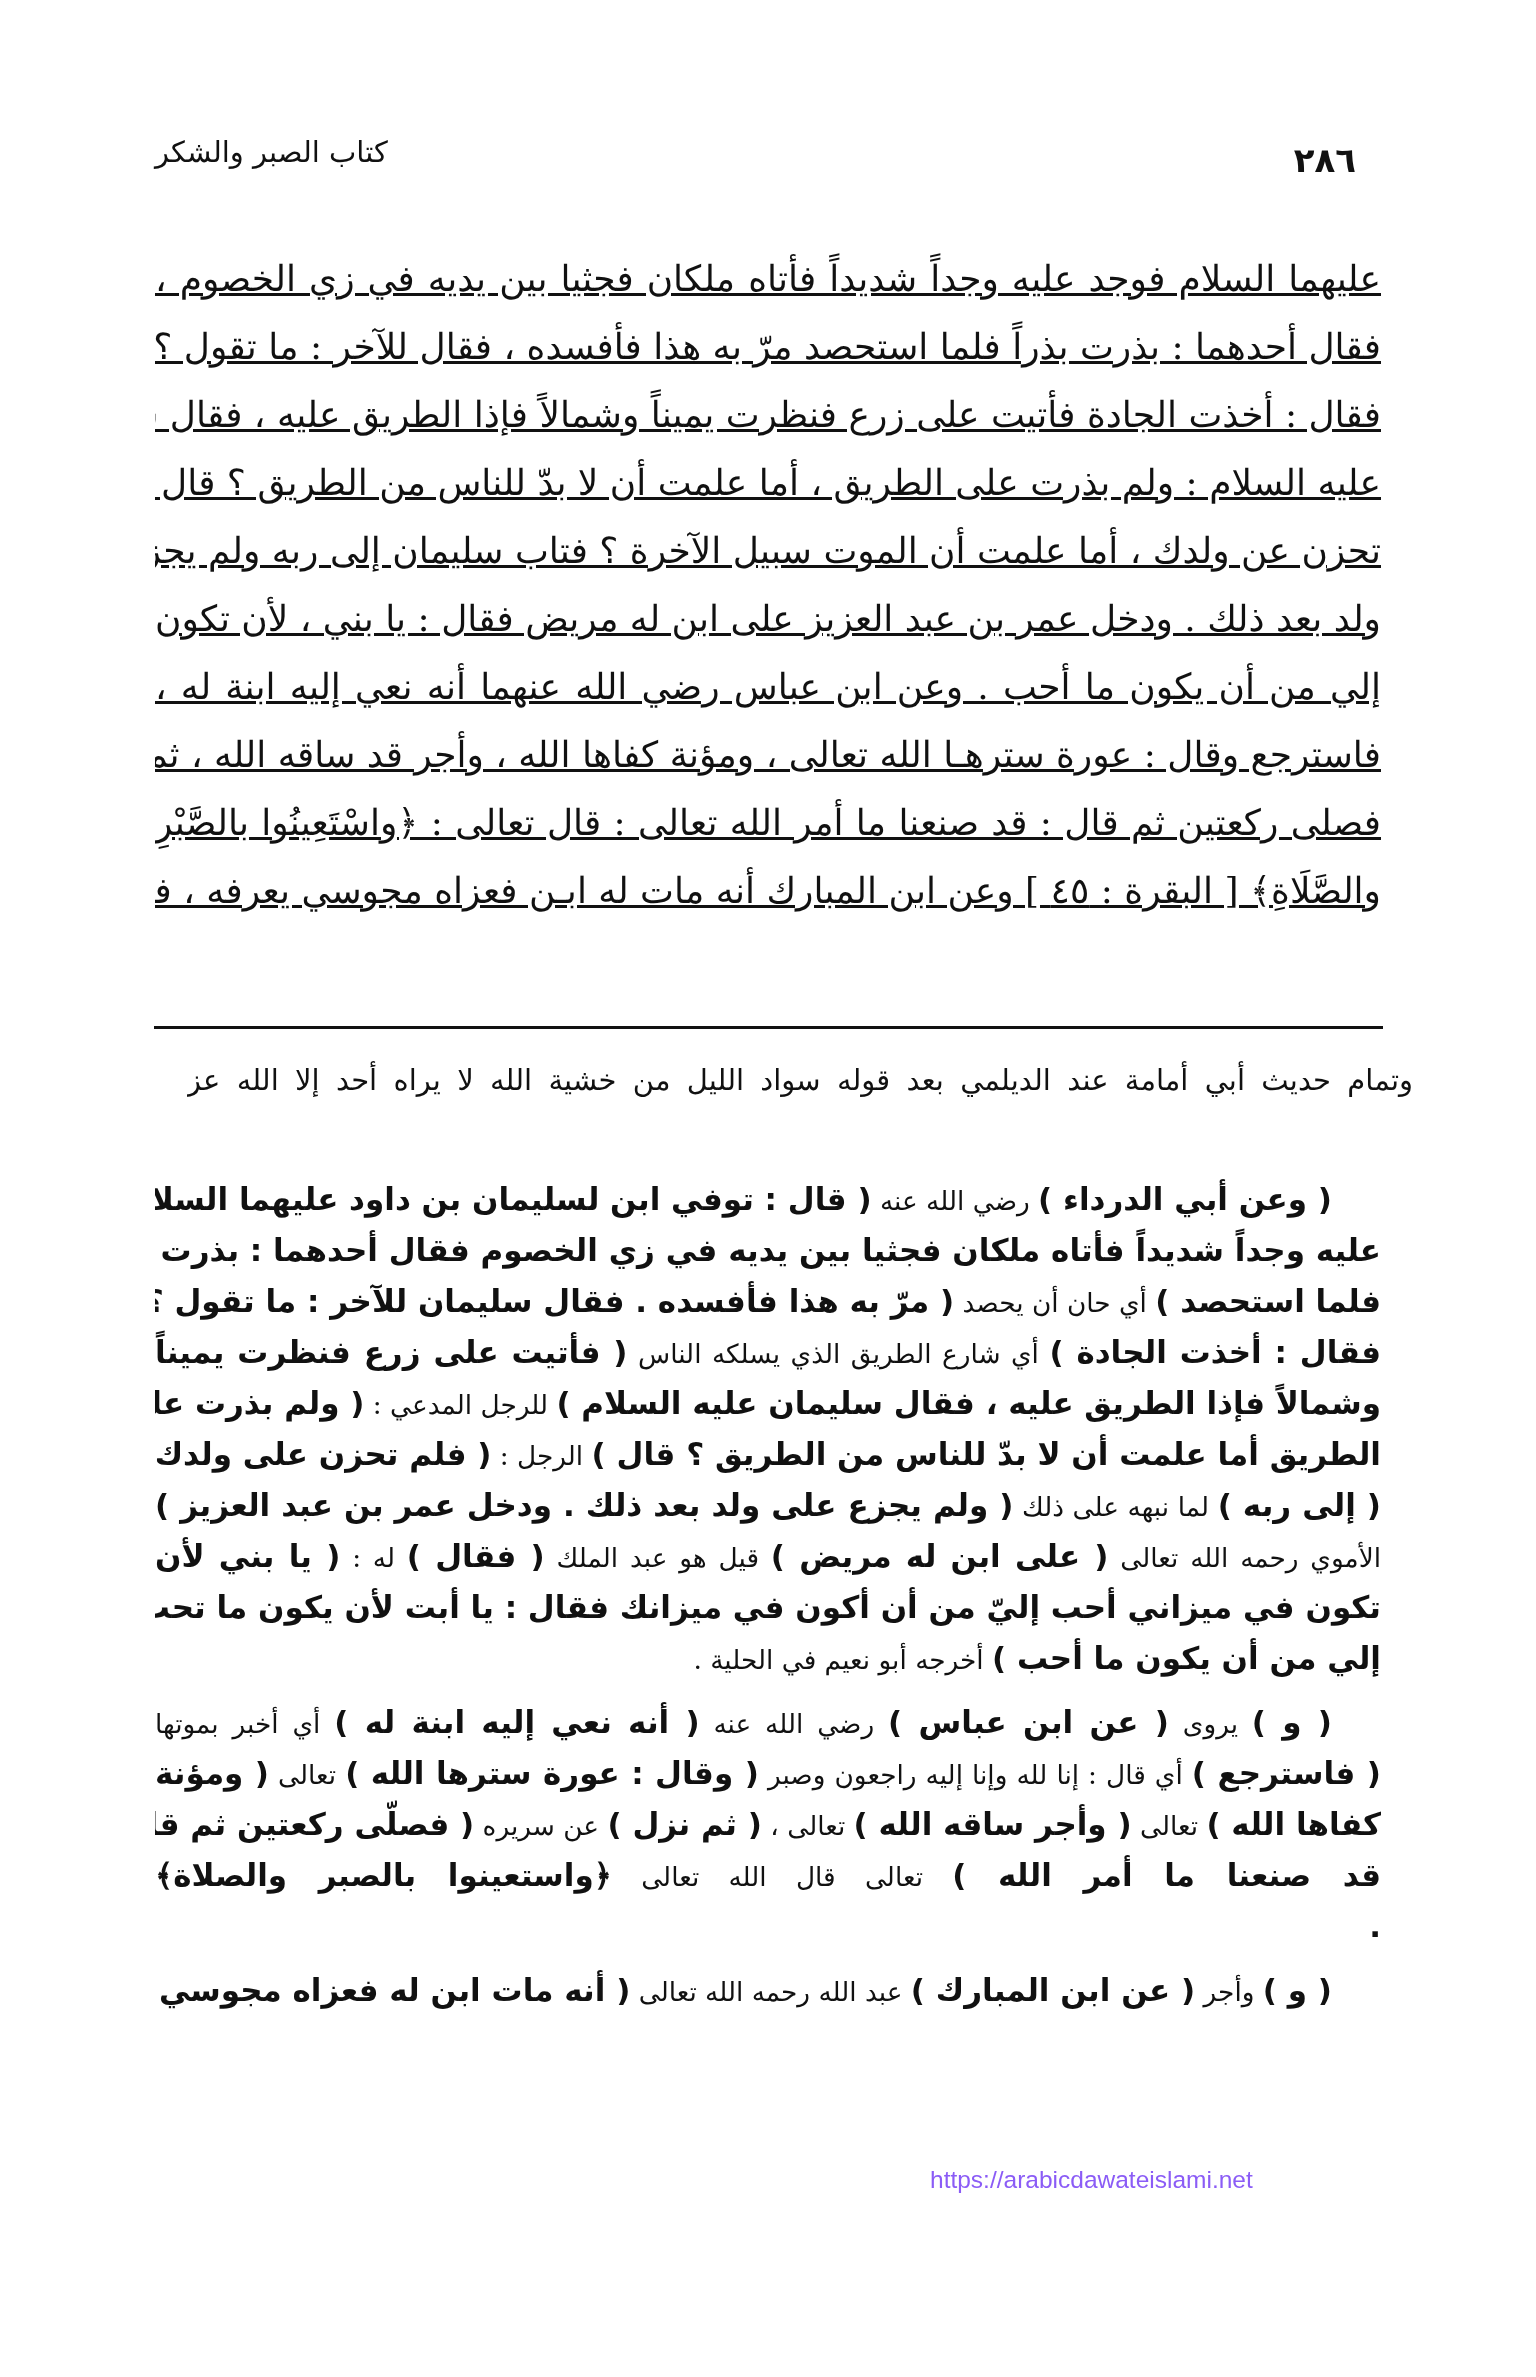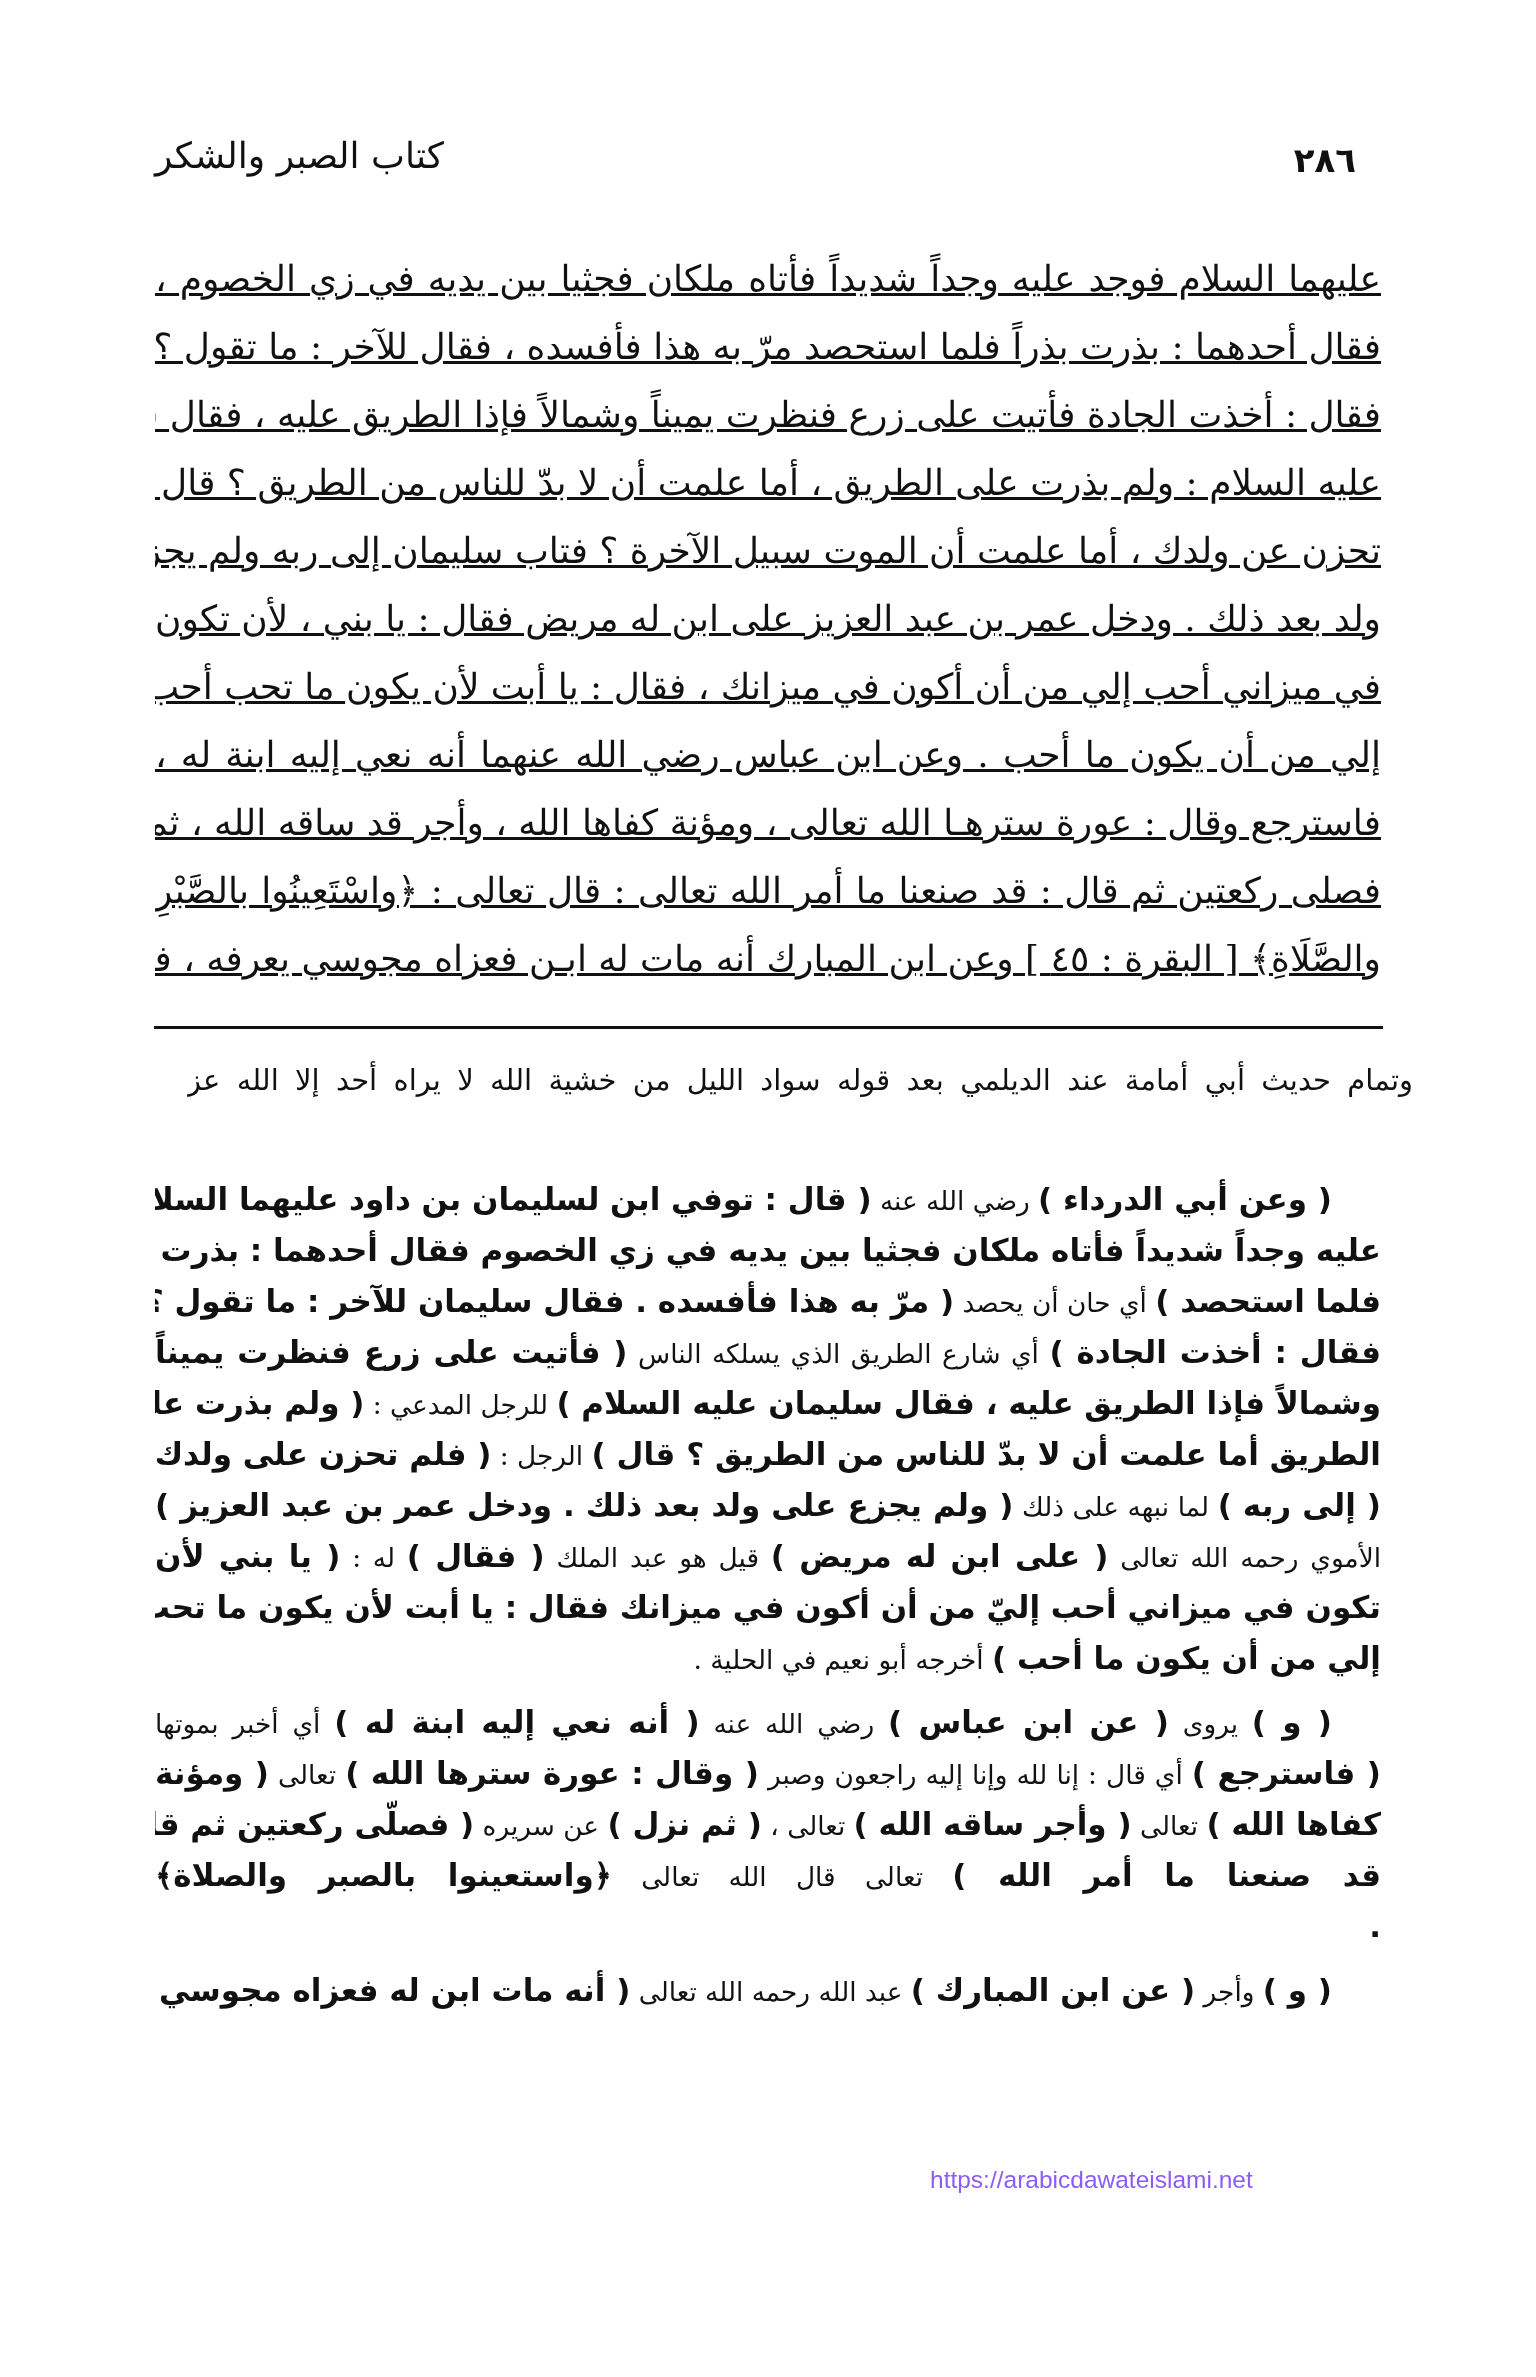--- a/index.html
+++ b/index.html
@@ -28,21 +28,21 @@
     right: 0;
     top: 4.9px;
     font-size: 34px;
     font-weight: bold;
     font-family: "DejaVu Sans", sans-serif;
   }
   .running-title {
     position: absolute;
     left: 0;
     top: 0;
-    font-size: 36px;
+    font-size: 29px;
     font-family: "DejaVu Serif", serif;
   }
   .block {
     position: absolute;
     left: 155px;
     width: 1226px;
     direction: rtl;
   }
   .line {
     display: block;
@@ -104,21 +104,20 @@
     <span class="running-title">كتاب الصبر والشكر</span>
   </div>
 
   <div class="block main-text">
     <span class="line">عليهما السلام فوجد عليه وجداً شديداً فأتاه ملكان فجثيا بين يديه في زي الخصوم ،</span>
     <span class="line">فقال أحدهما : بذرت بذراً فلما استحصد مرّ به هذا فأفسده ، فقال للآخر : ما تقول ؟</span>
     <span class="line">فقال : أخذت الجادة فأتيت على زرع فنظرت يميناً وشمالاً فإذا الطريق عليه ، فقال سليمان</span>
     <span class="line">عليه السلام : ولم بذرت على الطريق ، أما علمت أن لا بدّ للناس من الطريق ؟ قال : فلم</span>
     <span class="line">تحزن عن ولدك ، أما علمت أن الموت سبيل الآخرة ؟ فتاب سليمان إلى ربه ولم يجزع على</span>
     <span class="line">ولد بعد ذلك . ودخل عمر بن عبد العزيز على ابن له مريض فقال : يا بني ، لأن تكون</span>
-    <span class="line">في ميزاني أحب إلي من أن أكون في ميزانك ، فقال : يا أبت لأن يكون ما تحب أحب</span>
     <span class="line">إلي من أن يكون ما أحب . وعن ابن عباس رضي الله عنهما أنه نعي إليه ابنة له ،</span>
     <span class="line">فاسترجع وقال : عورة سترهـا الله تعالى ، ومؤنة كفاها الله ، وأجر قد ساقه الله ، ثم نزل</span>
     <span class="line">فصلى ركعتين ثم قال : قد صنعنا ما أمر الله تعالى : قال تعالى : ﴿واسْتَعِينُوا بالصَّبْرِ</span>
     <span class="line">والصَّلَاةِ﴾ [ البقرة : ٤٥ ] وعن ابن المبارك أنه مات له ابـن فعزاه مجوسي يعرفه ، فقال</span>
   </div>
 
   <div class="separator"></div>
 
   <div class="block footnote">
     <span class="line">وتمام حديث أبي أمامة عند الديلمي بعد قوله سواد الليل من خشية الله لا يراه أحد إلا الله عز</span>

